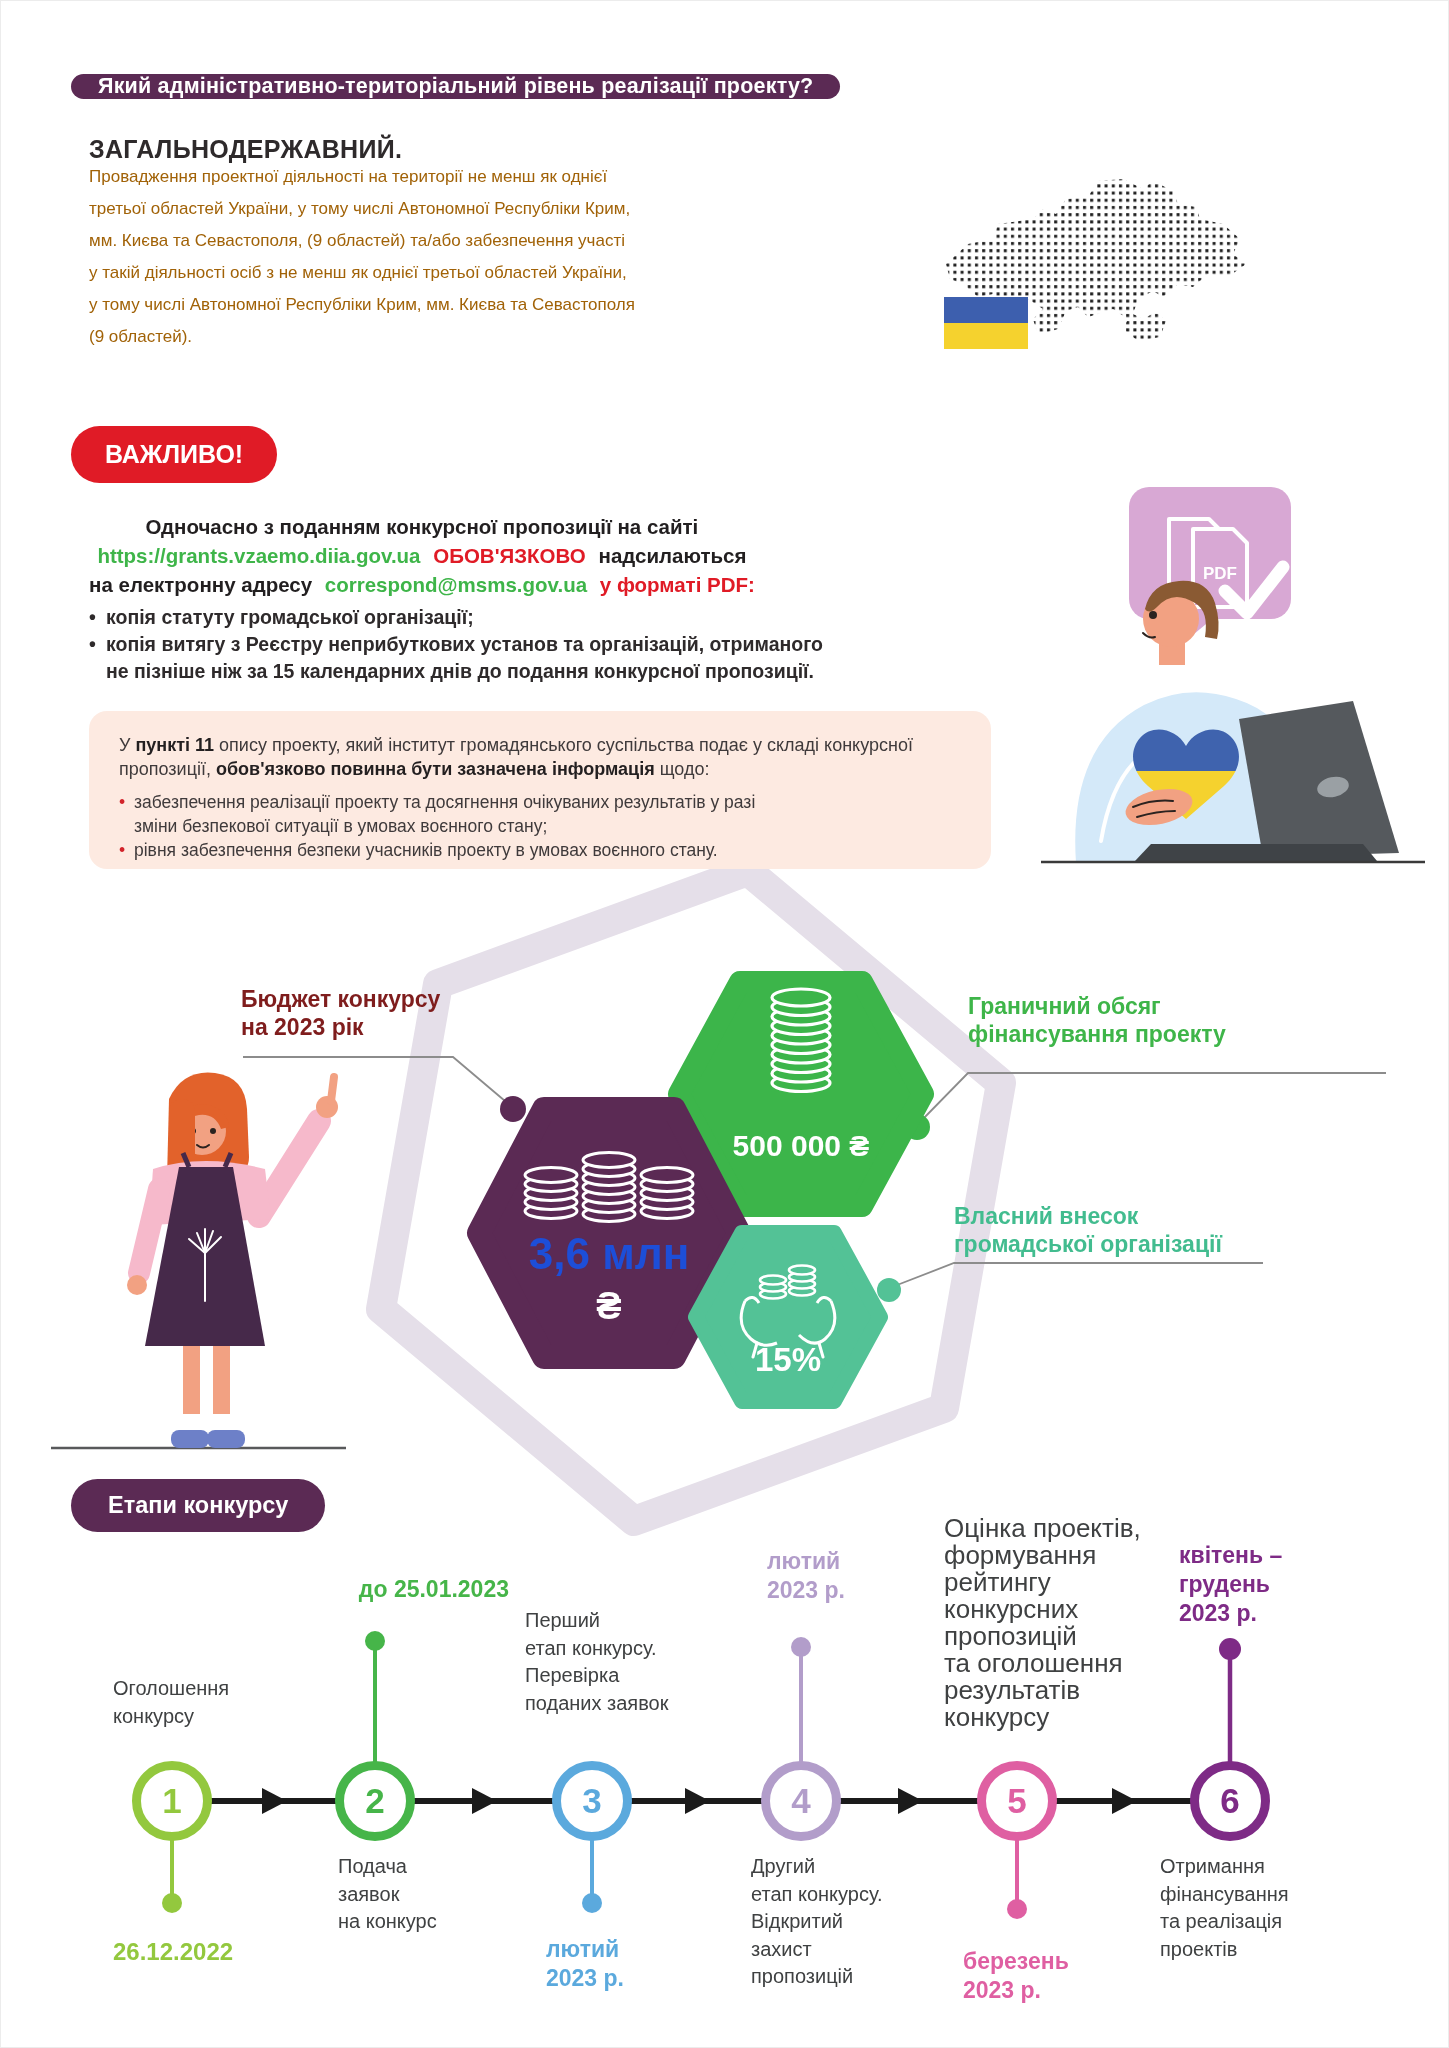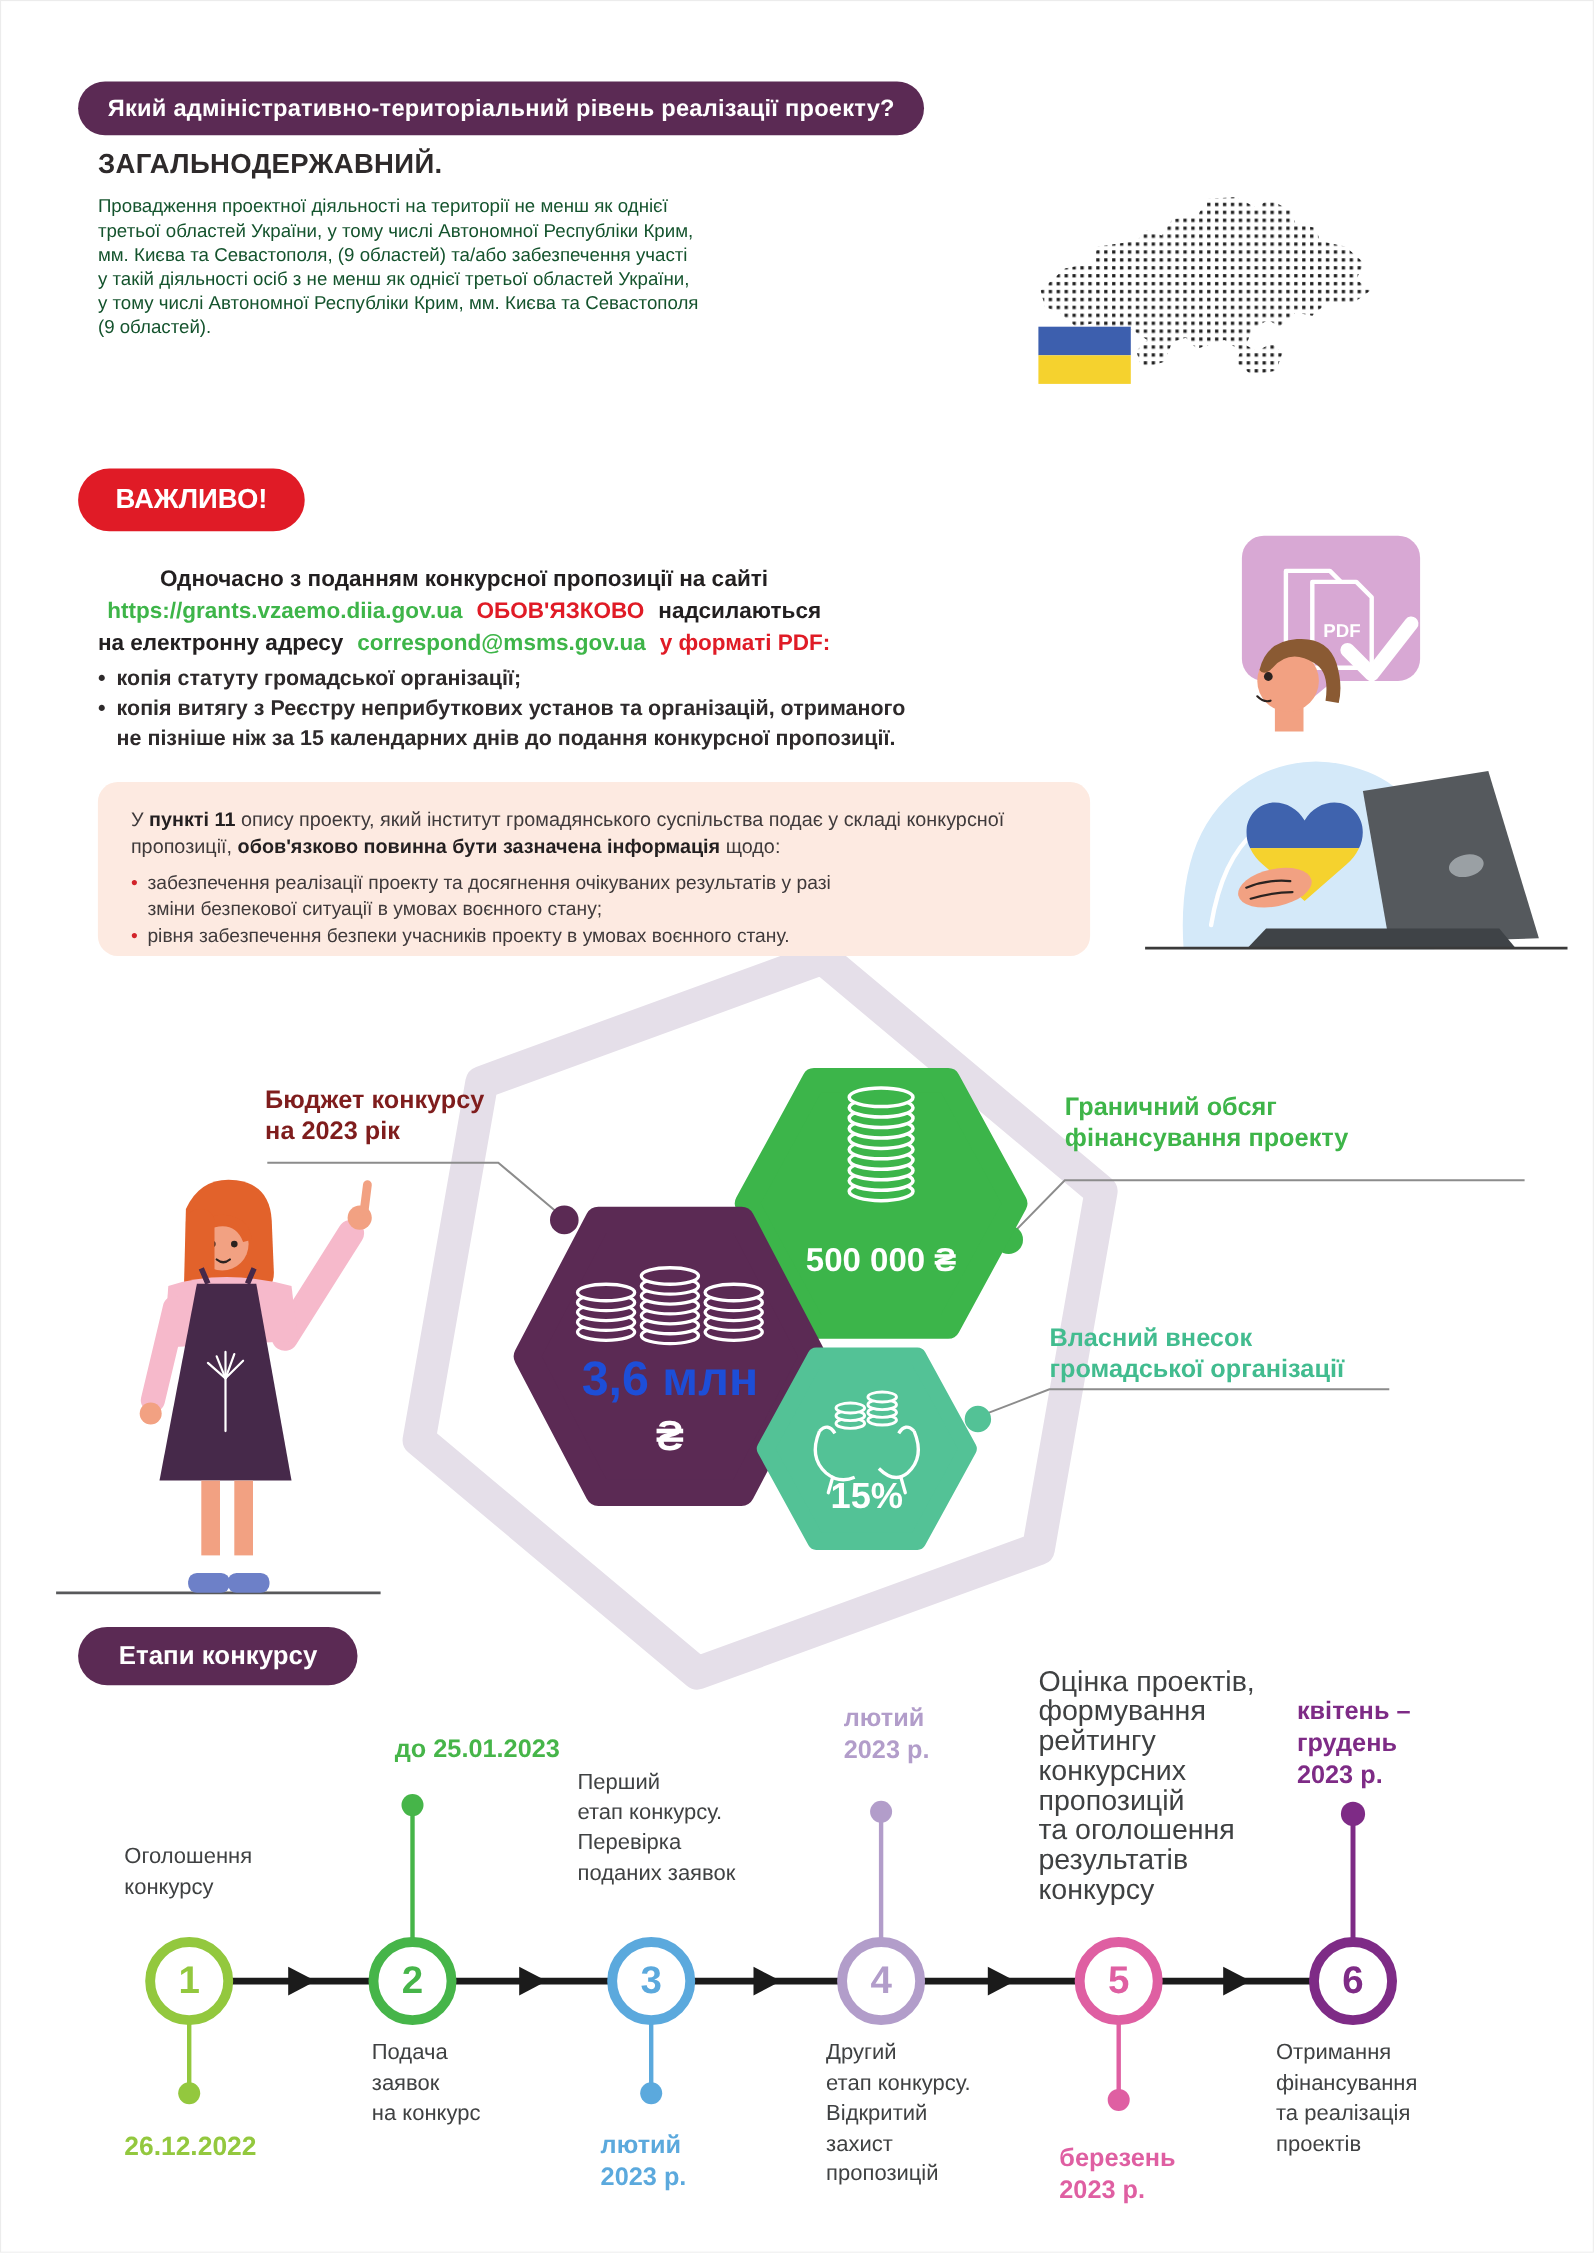--- a/index.html
+++ b/index.html
@@ -3,25 +3,25 @@
 <meta charset="utf-8">
 <style>
   html,body{margin:0;padding:0;background:#ffffff;}
   #page{position:relative;width:1449px;height:2048px;background:#ffffff;overflow:hidden;
         font-family:"Liberation Sans","DejaVu Sans",sans-serif;border:1px solid #ececec;box-sizing:border-box;}
   .abs{position:absolute;}
   .prelined{white-space:pre-line;}
 
   
   .header-pill{left:70px;top:73px;background:#5b2a54;color:#fff;font-weight:bold;
-    font-size:21.5px;padding:12px 27px;border-radius:26px;letter-spacing:.2px;}
+    font-size:21.5px;padding:0 27px;border-radius:26px;letter-spacing:.2px;}
 
   
   .nat-title{left:88px;top:134px;font-size:25px;font-weight:800;color:#2e2a2b;letter-spacing:.3px;}
-  .nat-body{left:88px;top:176px;width:648px;font-size:17px;line-height:22px;color:#14532d;}
+  .nat-body{left:88px;top:160px;width:648px;font-size:17px;line-height:32px;color:#a16207;}
 
   
   .imp-badge{left:70px;top:425px;background:#e01b26;color:#fff;font-weight:bold;
     font-size:25px;padding:14px 34px;border-radius:32px;}
   .imp-intro{left:88px;top:511px;font-size:20.5px;font-weight:bold;color:#221f20;line-height:29px;text-align:center;}
   .t-green{color:#3eb549;}
   .t-red{color:#e01b26;}
   .gapl{margin-left:7px;}
   .imp-bullets{left:88px;top:603px;width:950px;font-size:19.5px;font-weight:bold;color:#2e2a2b;line-height:27px;}
   .imp-bullets .bl{position:relative;padding-left:17px;}

